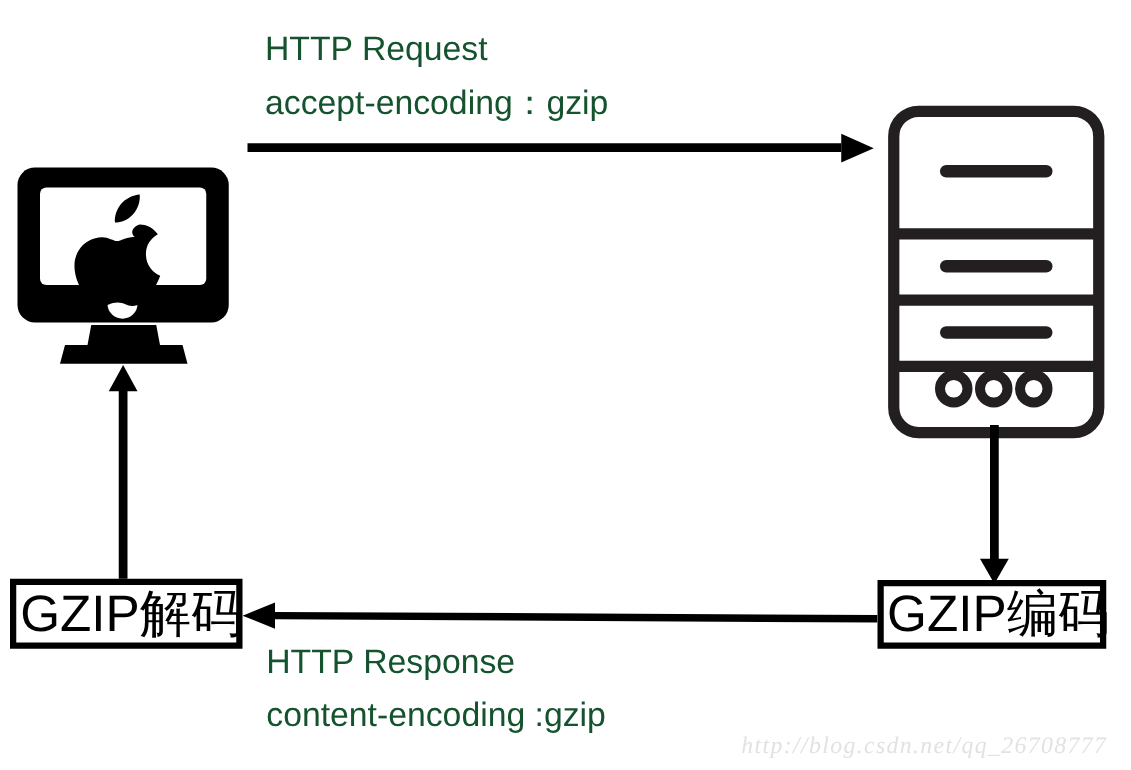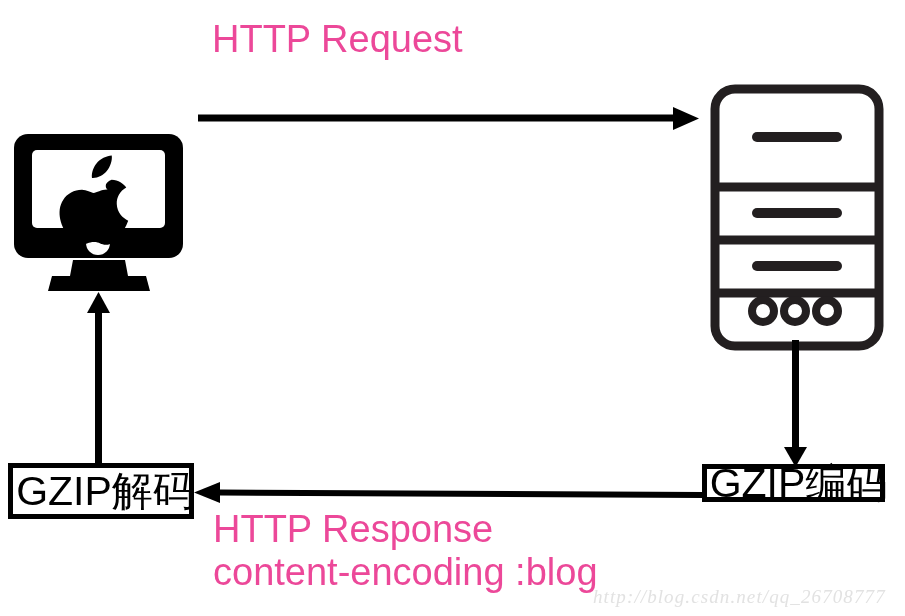--- a/index.html
+++ b/index.html
@@ -14,23 +14,23 @@
     position: relative;
     width: 905px;
     height: 616px;
     background: #ffffff;
     overflow: hidden;
   }
 
   
   .label {
     position: absolute;
-    color: #ec4899;
+    color: #14532d;
     font-family: "Liberation Sans", sans-serif;
-    font-size: 38px;
+    font-size: 27px;
     line-height: 43px;
     white-space: nowrap;
     letter-spacing: 0px;
   }
   #req-label { left: 212px; top: 18px; }
   #res-label { left: 213px; top: 508px; }
 
   
   .gzip-box {
     position: absolute;
@@ -54,21 +54,21 @@
     width: 186px;
     height: 56px;
   }
   #box-decode .box-text {
     transform: translateX(4px);
   }
   #box-encode {
     left: 702px;
     top: 464px;
     width: 183px;
-    height: 38px;
+    height: 55px;
     align-items: center;
   }
   #box-encode .box-text {
     transform: translateX(5px);
   }
 
   
   .arrow-svg {
     position: absolute;
     overflow: visible;
@@ -163,25 +163,26 @@
     <polygon points="9,23 20.5,2 32,23" fill="#000000"></polygon>
   </svg>
 
   <svg id="arrow-right" class="arrow-svg" width="42" height="132" viewBox="0 0 42 132" xmlns="http://www.w3.org/2000/svg">
     <line x1="20.5" y1="2" x2="20.5" y2="110" stroke="#000000" stroke-width="7"></line>
     <polygon points="9,109 20.5,129 32,109" fill="#000000"></polygon>
   </svg>
 
   <div id="req-label" class="label">
     <div>HTTP Request</div>
+    <div>accept-encoding：gzip</div>
   </div>
 
   <div id="res-label" class="label">
     <div>HTTP Response</div>
-    <div>content-encoding :blog</div>
+    <div>content-encoding :gzip</div>
   </div>
 
   <div id="box-decode" class="gzip-box">
     <span class="box-text">GZIP解码</span>
   </div>
 
   <div id="box-encode" class="gzip-box">
     <span class="box-text">GZIP编码</span>
   </div>
 

